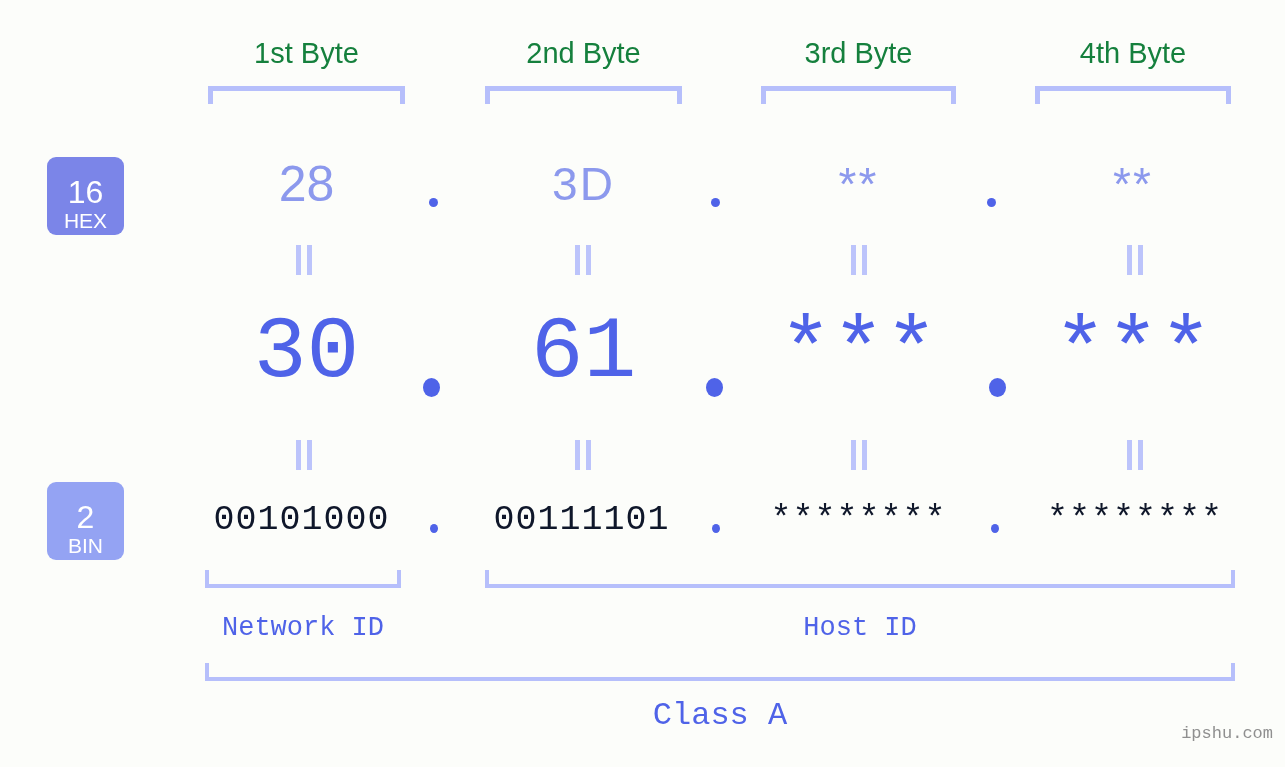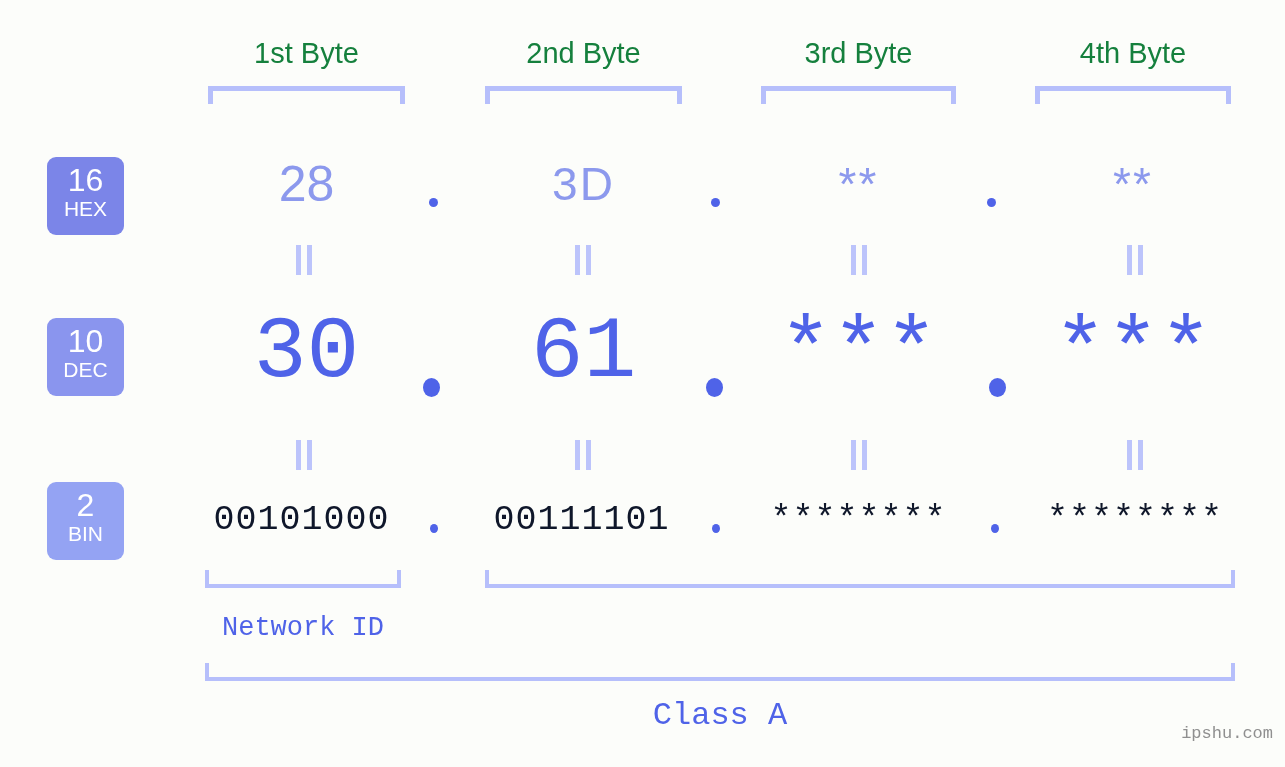--- a/index.html
+++ b/index.html
@@ -57,21 +57,21 @@
   
   .badge {
     position: absolute;
     left: 47px;
     width: 77px;
     height: 78px;
     border-radius: 9px;
     color: #ffffff;
     text-align: center;
     box-sizing: border-box;
-    padding-top: 7px;
+    padding-top: 19px;
   }
   .badge .num {
     display: block;
     font-size: 32px;
     line-height: 33px;
     font-weight: 400;
     font-family: "Liberation Sans", sans-serif;
   }
   .badge .abbr {
     display: block;
@@ -188,24 +188,20 @@
   <div class="byte-head" style="left:1035px;width:196px;">4th Byte</div>
 
   <div class="bracket-top" style="left:208px;width:197px;"></div>
   <div class="bracket-top" style="left:485px;width:197px;"></div>
   <div class="bracket-top" style="left:761px;width:195px;"></div>
   <div class="bracket-top" style="left:1035px;width:196px;"></div>
 
   <div class="badge" id="badge-hex">
     <span class="num">16</span>
     <span class="abbr">HEX</span>
-  </div>
-  <div class="badge" id="badge-dec">
-    <span class="num">10</span>
-    <span class="abbr">DEC</span>
   </div>
   <div class="badge" id="badge-bin">
     <span class="num">2</span>
     <span class="abbr">BIN</span>
   </div>
 
   <div class="row-hex">
     <div class="cell" style="left:208px;width:197px;">28</div>
     <div class="cell stars" style="left:485px;width:197px;">3D</div>
     <div class="cell stars" style="left:761px;width:195px;">**</div>
@@ -266,19 +262,20 @@
     <div class="cell" style="left:1037px;width:196px;">********</div>
     <div class="dot dot-bin" style="left:430px;"></div>
     <div class="dot dot-bin" style="left:712px;"></div>
     <div class="dot dot-bin" style="left:991px;"></div>
   </div>
 
   <div class="bracket-bottom" style="left:205px;top:570px;width:196px;"></div>
   <div class="bracket-bottom" style="left:485px;top:570px;width:750px;"></div>
 
   <div class="caption" id="cap-network" style="left:205px;width:196px;">Network ID</div>
+  <div class="caption" id="cap-host" style="left:485px;width:750px;">Host ID</div>
 
   <div class="bracket-bottom" style="left:205px;top:663px;width:1030px;"></div>
   <div class="caption" id="cap-class" style="left:205px;width:1030px;">Class A</div>
 
   <div id="watermark">ipshu.com</div>
 
 </div>
 
 </body></html>

